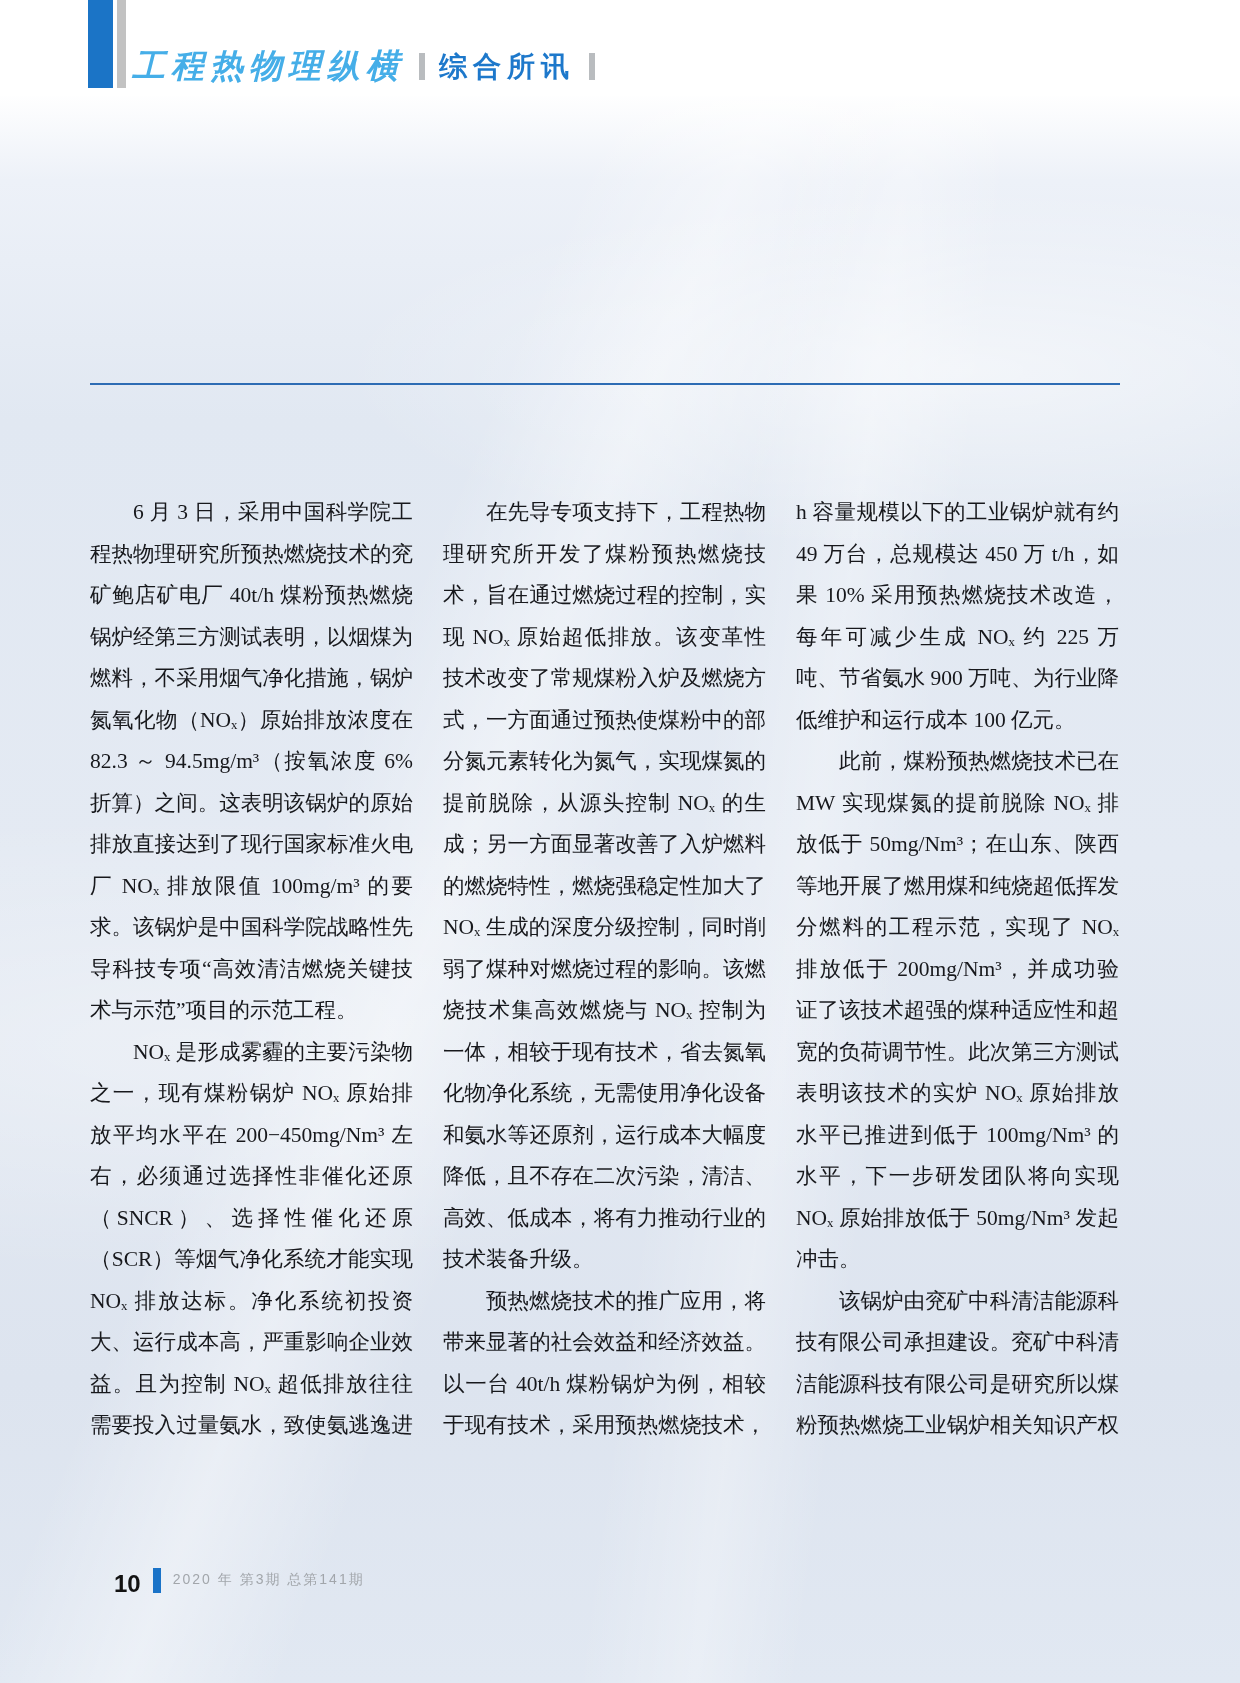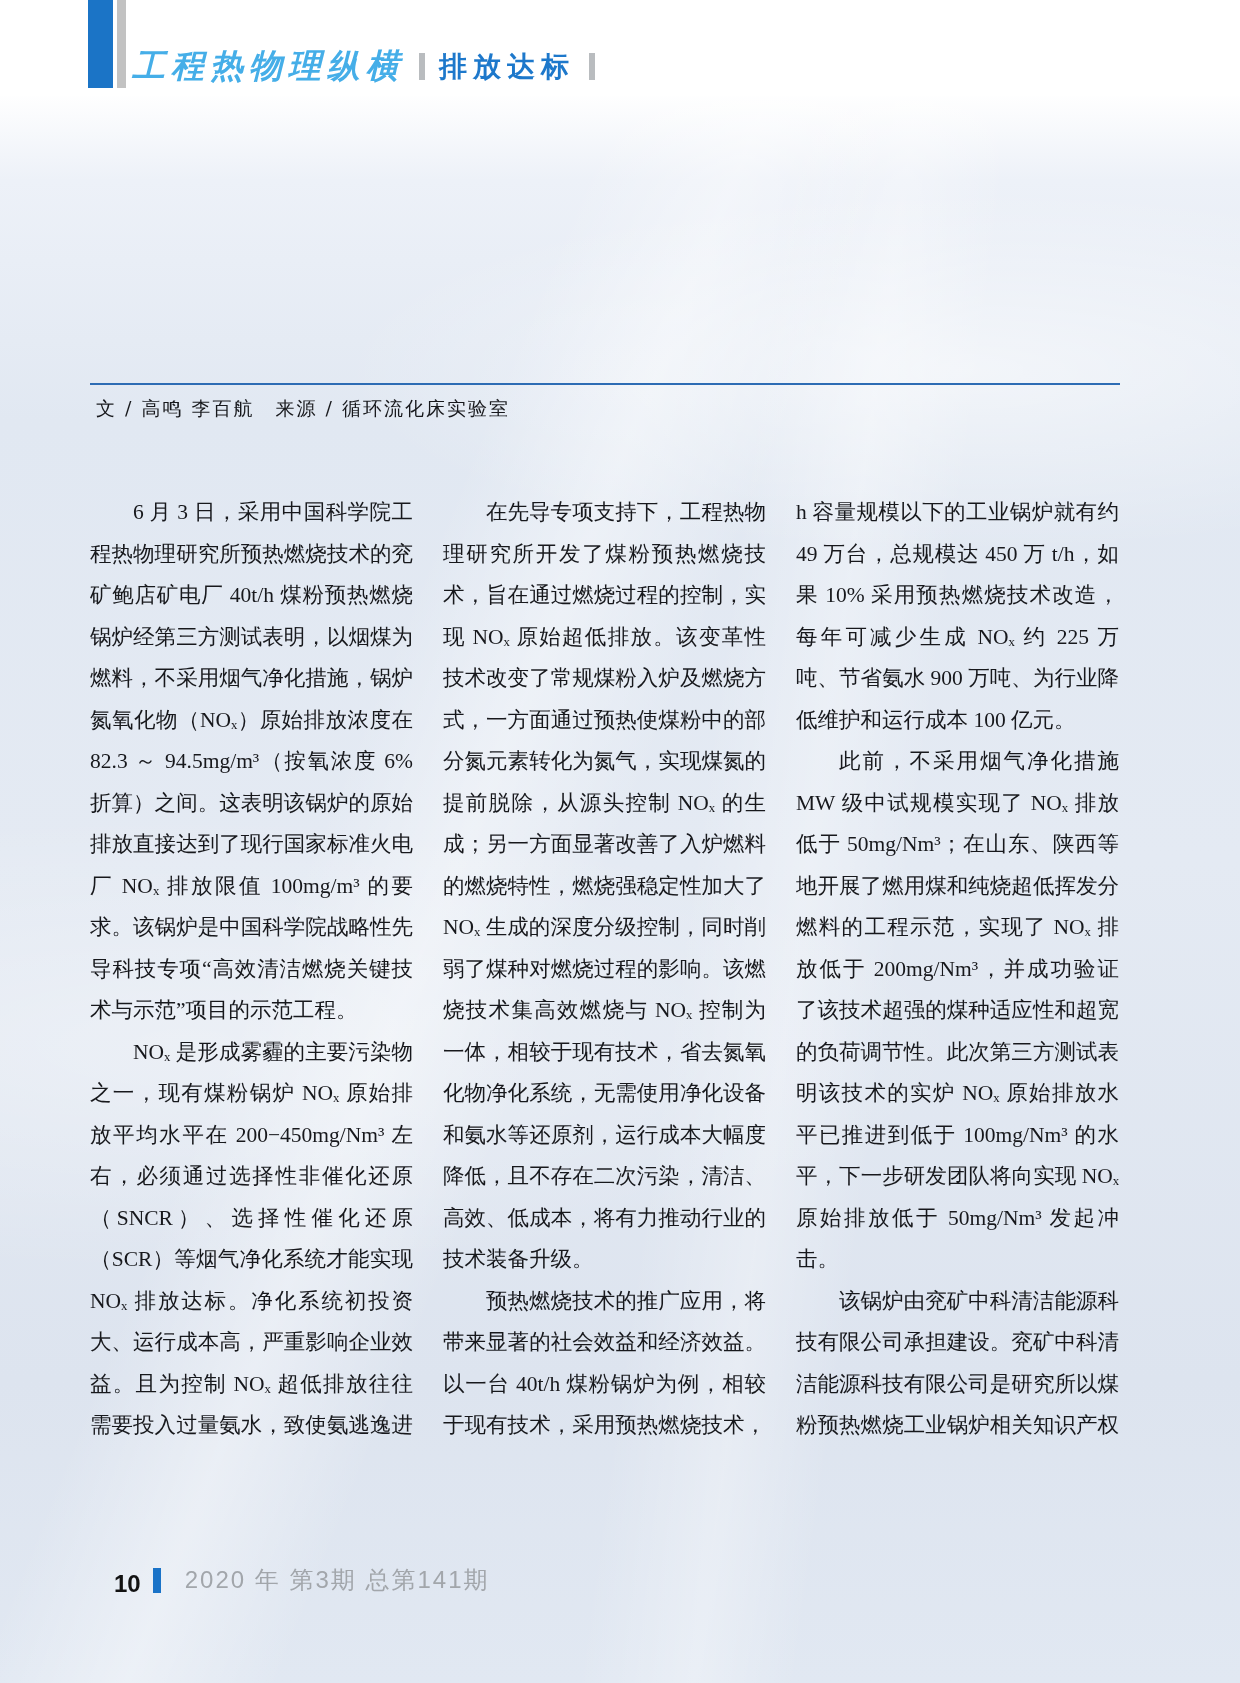--- a/index.html
+++ b/index.html
@@ -63,58 +63,57 @@
   .para.indent{text-indent:2em;}
   
   .footer{position:absolute;left:114px;top:1562px;display:flex;align-items:center;gap:12px;}
   .page-num{
     font-family:"Liberation Sans","DejaVu Sans",sans-serif;
     font-weight:bold;font-size:24px;color:#121212;margin-top:8px;
   }
   .footer-bar{display:inline-block;width:8px;height:25px;background:#1a73c8;}
   .issue{
     font-family:"Liberation Sans","DejaVu Sans",sans-serif;
-    font-size:24px;color:#a2a6ab;letter-spacing:2px;margin-left:12px;
+    font-size:14px;color:#a2a6ab;letter-spacing:2px;
   }
 </style>
 </head>
 <body>
 
 <div class="page">
 
   <div class="header">
     <div class="accent-blue"></div>
     <div class="accent-gray"></div>
     <div class="brand-row">
       <span class="brand">工程热物理纵横</span>
       <span class="vbar"></span>
-      <span class="section-label">排放达标</span>
+      <span class="section-label">综合所讯</span>
       <span class="vbar"></span>
     </div>
   </div>
 
   <div class="title">
   </div>
 
   <div class="rule"></div>
 
-  <div class="byline">文 / 高鸣 李百航　来源 / 循环流化床实验室</div>
 
   <div class="columns">
     <div class="col">
         <p class="para indent">6 月 3 日，采用中国科学院工程热物理研究所预热燃烧技术的兖矿鲍店矿电厂 40t/h 煤粉预热燃烧锅炉经第三方测试表明，以烟煤为燃料，不采用烟气净化措施，锅炉氮氧化物（NOₓ）原始排放浓度在 82.3 ～ 94.5mg/m³（按氧浓度 6% 折算）之间。这表明该锅炉的原始排放直接达到了现行国家标准火电厂 NOₓ 排放限值 100mg/m³ 的要求。该锅炉是中国科学院战略性先导科技专项“高效清洁燃烧关键技术与示范”项目的示范工程。</p>
         <p class="para indent">NOₓ 是形成雾霾的主要污染物之一，现有煤粉锅炉 NOₓ 原始排放平均水平在 200−450mg/Nm³ 左右，必须通过选择性非催化还原（SNCR）、选择性催化还原（SCR）等烟气净化系统才能实现 NOₓ 排放达标。净化系统初投资大、运行成本高，严重影响企业效益。且为控制 NOₓ 超低排放往往需要投入过量氨水，致使氨逃逸进而引发锅炉尾部腐蚀和大气二次污染，进一步加剧了雾霾的形成。</p>
       </div>
     <div class="col">
         <p class="para indent">在先导专项支持下，工程热物理研究所开发了煤粉预热燃烧技术，旨在通过燃烧过程的控制，实现 NOₓ 原始超低排放。该变革性技术改变了常规煤粉入炉及燃烧方式，一方面通过预热使煤粉中的部分氮元素转化为氮气，实现煤氮的提前脱除，从源头控制 NOₓ 的生成；另一方面显著改善了入炉燃料的燃烧特性，燃烧强稳定性加大了 NOₓ 生成的深度分级控制，同时削弱了煤种对燃烧过程的影响。该燃烧技术集高效燃烧与 NOₓ 控制为一体，相较于现有技术，省去氮氧化物净化系统，无需使用净化设备和氨水等还原剂，运行成本大幅度降低，且不存在二次污染，清洁、高效、低成本，将有力推动行业的技术装备升级。</p>
         <p class="para indent">预热燃烧技术的推广应用，将带来显著的社会效益和经济效益。以一台 40t/h 煤粉锅炉为例，相较于现有技术，采用预热燃烧技术，每年可减少生成 NOₓ 约 200 吨、节省氨水 800 吨、降低维护和运行成本约 100 万元。我国仅 60t/</p>
       </div>
     <div class="col">
         <p class="para">h 容量规模以下的工业锅炉就有约 49 万台，总规模达 450 万 t/h，如果 10% 采用预热燃烧技术改造，每年可减少生成 NOₓ 约 225 万吨、节省氨水 900 万吨、为行业降低维护和运行成本 100 亿元。</p>
-        <p class="para indent">此前，不采用烟气净化措施 MW 级中试规模实现了 NOₓ 排放低于 50mg/Nm³；在山东、陕西等地开展了燃用煤和纯烧超低挥发分燃料的工程示范，实现了 NOₓ 排放低于 200mg/Nm³，并成功验证了该技术超强的煤种适应性和超宽的负荷调节性。此次第三方测试表明该技术的实炉 NOₓ 原始排放水平已推进到低于 100mg/Nm³ 的水平，下一步研发团队将向实现 NOₓ 原始排放低于 50mg/Nm³ 发起冲击。</p>
+        <p class="para indent">此前，煤粉预热燃烧技术已在 MW 实现煤氮的提前脱除 NOₓ 排放低于 50mg/Nm³；在山东、陕西等地开展了燃用煤和纯烧超低挥发分燃料的工程示范，实现了 NOₓ 排放低于 200mg/Nm³，并成功验证了该技术超强的煤种适应性和超宽的负荷调节性。此次第三方测试表明该技术的实炉 NOₓ 原始排放水平已推进到低于 100mg/Nm³ 的水平，下一步研发团队将向实现 NOₓ 原始排放低于 50mg/Nm³ 发起冲击。</p>
         <p class="para indent">该锅炉由兖矿中科清洁能源科技有限公司承担建设。兖矿中科清洁能源科技有限公司是研究所以煤粉预热燃烧工业锅炉相关知识产权出资成立的产业化公司，专业从事煤粉工业锅炉清洁高效技术产业化推广。</p>
       </div>
   </div>
 
   <div class="footer">
     <span class="page-num">10</span>
     <span class="footer-bar"></span>
     <span class="issue">2020 年 第3期 总第141期</span>
   </div>
 

